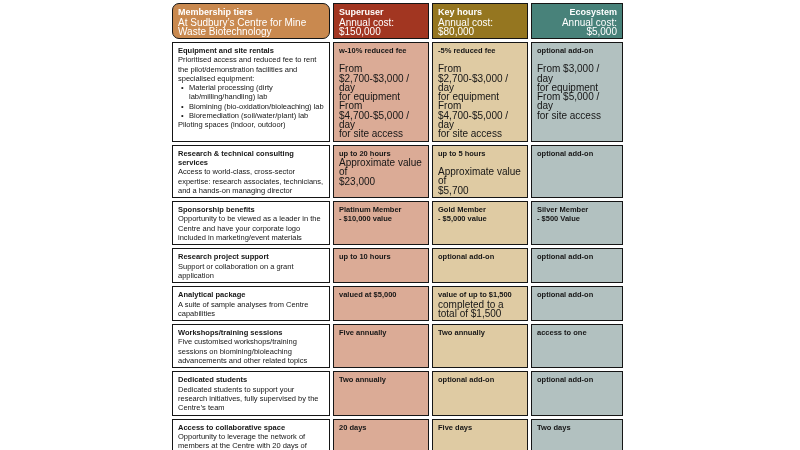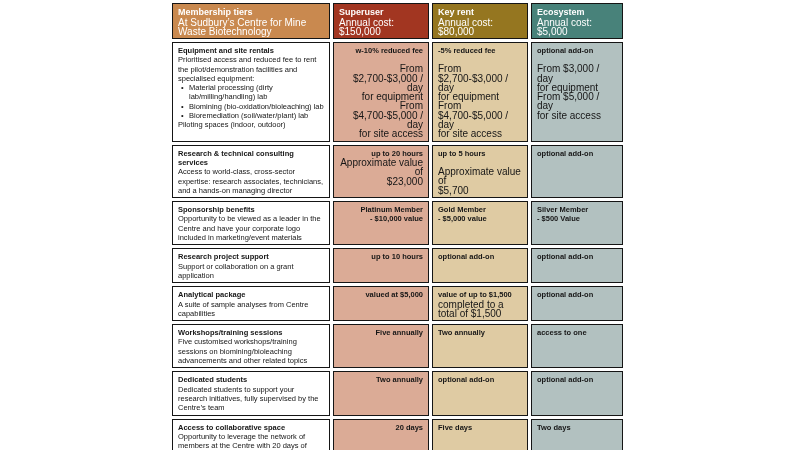--- a/index.html
+++ b/index.html
@@ -37,29 +37,29 @@
   tr.r0{ height:86px; }
   tr.r1{ height:42px;margin-top:28px; }
   tr.r2{ height:38px; }
   tr.r3{ height:24px; }
   tr.r4{ height:34px;border-radius:15px; }
   tr.r5{ height:38px;padding-left:32px; }
   tr.r6{ height:32px; }
   tr.r7{ height:40px; }
 
   th{ color:#ffffff; }
-  th.tiers{ background:var(--tiers-header); }
+  th.tiers{ background:var(--tiers-header);border-radius:7px; }
   th.su{ background:var(--superuser-header); }
   th.ku{ background:var(--keyuser-header); }
-  th.eco{ background:var(--ecosystem-header); }
+  th.eco{ background:var(--ecosystem-header);text-align:right; }
   .h-title{ font-size:9px; font-weight:bold; line-height:11px; }
   .h-sub{ font-size:10px; font-weight:normal; line-height:9px; }
 
   td.feat{ background:#ffffff; }
-  td.su{ background:var(--superuser-body);text-align:right; }
+  td.su{ background:var(--superuser-body); }
   td.ku{ background:var(--keyuser-body); }
   td.eco{ background:var(--ecosystem-body); }
 
   .f-title{ font-size:7.5px; font-weight:bold; line-height:9.3px; }
   .f-desc{ font-size:7.5px; line-height:9.3px; }
   .bullet{ display:flex; font-size:7.5px; line-height:9.3px; padding-left:3px; }
   .dot{ width:8px; flex:none; }
   .lead{ font-size:7.5px; font-weight:bold; line-height:9.3px; }
   .detail{ font-size:10px; line-height:9.3px; }
   .gap{ margin-top:9px; }
@@ -78,21 +78,21 @@
     <tr class="hdr">
       <th class="tiers">
         <div class="h-title">Membership tiers</div>
         <div class="h-sub">At Sudbury’s Centre for Mine Waste Biotechnology</div>
       </th>
       <th class="su">
         <div class="h-title">Superuser</div>
         <div class="h-sub">Annual cost: $150,000</div>
       </th>
       <th class="ku">
-        <div class="h-title">Key rent</div>
+        <div class="h-title">Key hours</div>
         <div class="h-sub">Annual cost: $80,000</div>
       </th>
       <th class="eco">
         <div class="h-title">Ecosystem</div>
         <div class="h-sub">Annual cost: $5,000</div>
       </th>
     </tr>
   </thead>
   <tbody>
 

